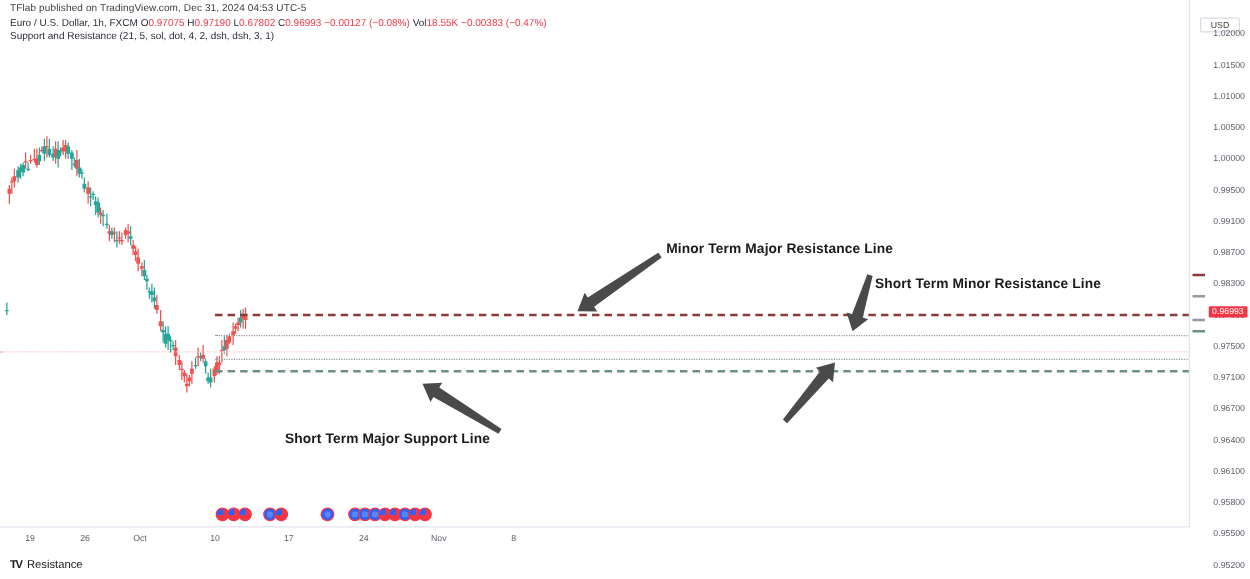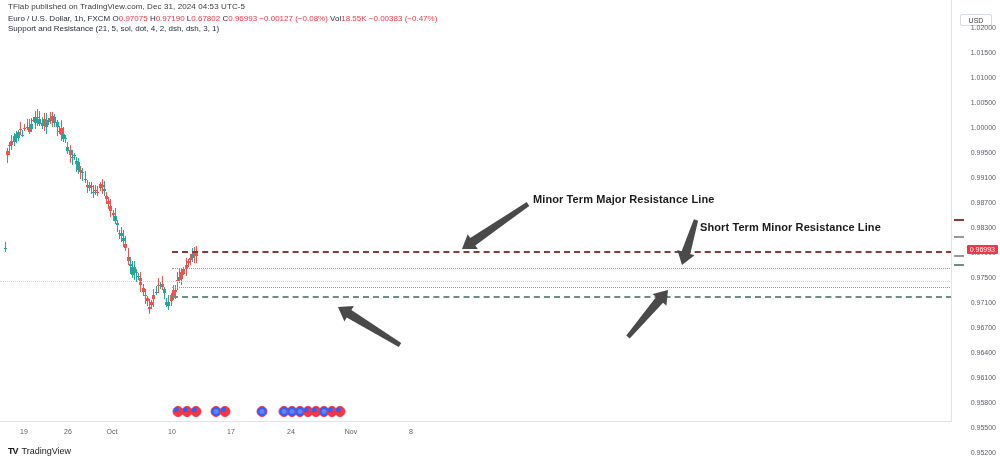--- a/index.html
+++ b/index.html
@@ -598,24 +598,25 @@
       <div class="t-marker eu" style="left: 300px;"></div>
       <div class="t-marker us" style="left: 308px;"></div>
       <div class="t-marker us" style="left: 316px;"></div>
       <div class="t-marker eu" style="left: 324px;"></div>
       <div class="t-marker us" style="left: 332px;"></div>
       <div class="t-marker us" style="left: 340px;"></div>
     </div>
 
   <div class="footer">
     <span class="tv-logo">TV</span>
-    <span class="tv-name">TradingView</span>
+    <span class="tv-name">Resistance</span>
   </div>
 
 <svg width="1000" height="463" style="position: absolute; left: 0px; top: 0px; pointer-events: none;">
       <polygon points="526.7,202.1 470.2,238.0 467.7,234.2 462.0,249.0 477.8,249.1 475.3,245.4 529.3,205.9" fill="#4a4a4a"></polygon>
       <polygon points="693.9,219.3 681.6,251.3 677.3,249.9 682.0,265.0 694.5,255.3 690.2,253.9 698.1,220.7" fill="#4a4a4a"></polygon>
       <polygon points="401.2,343.1 351.4,310.0 353.8,306.1 338.0,307.0 344.4,321.5 346.7,317.6 398.8,346.9" fill="#4a4a4a"></polygon>
       <polygon points="629.7,338.5 663.0,302.8 666.4,305.7 668.0,290.0 652.7,294.1 656.1,297.0 626.3,335.5" fill="#4a4a4a"></polygon>
     </svg>
     <div class="anno" style="left: 533px; top: 193px;">Minor Term Major Resistance Line</div>
     <div class="anno" style="left: 700px; top: 209px; margin-top: 12px;">Short Term Minor Resistance Line</div>
+    <div class="anno" style="left: 228px; top: 345px;">Short Term Major Support Line</div>
   </div>
 
 </body></html>

